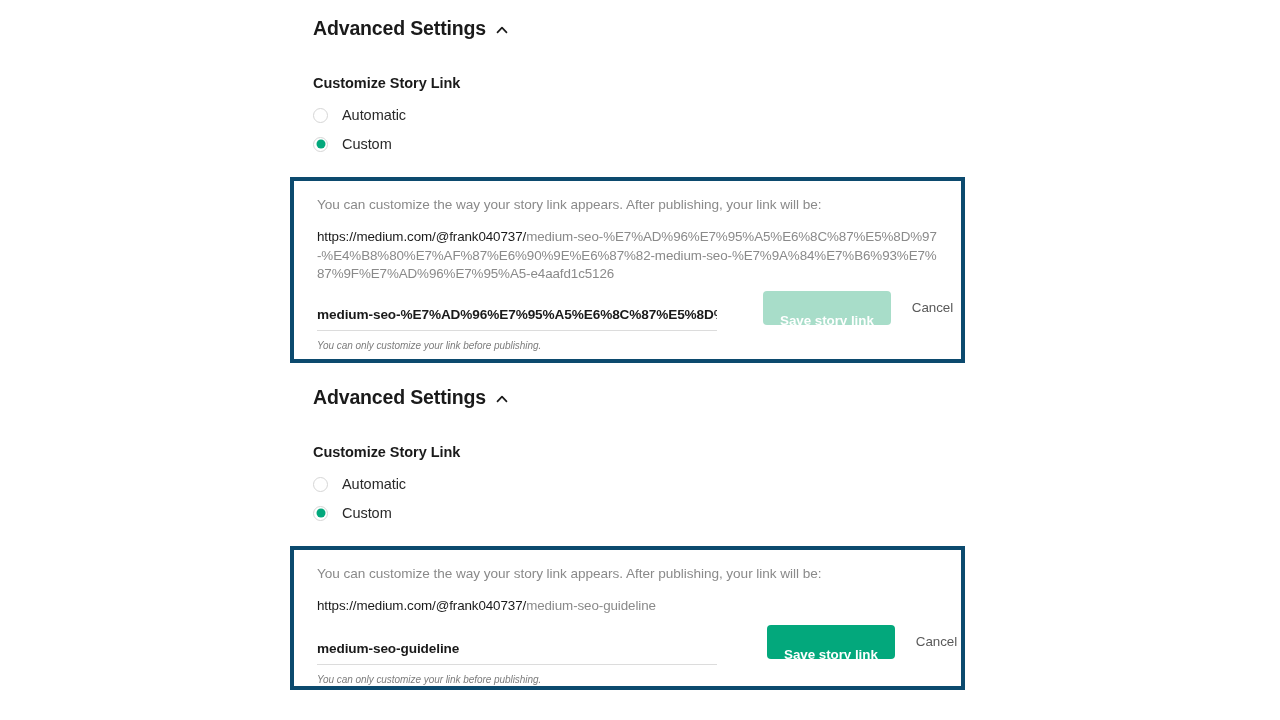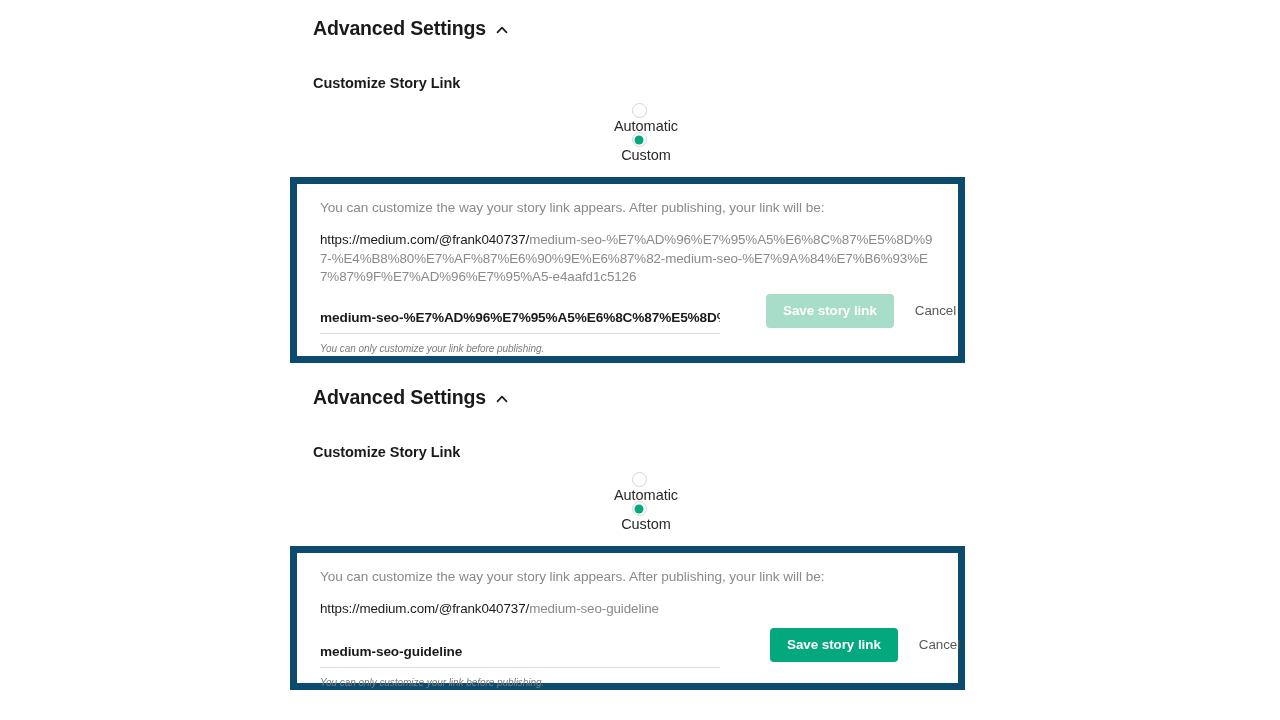--- a/index.html
+++ b/index.html
@@ -68,21 +68,20 @@
   .radio-list {
     padding-left: 23px;
     margin-top: 12px;
   }
   .radio-row {
     display: flex;
     align-items: center;
     height: 24px;
     margin-bottom: 5px;
     cursor: pointer;
-    flex-direction: column;
   }
   .radio-mark {
     width: 15px;
     height: 15px;
     border-radius: 50%;
     border: 1.5px solid #d6d6d6;
     background: #ffffff;
     flex: 0 0 auto;
     position: relative;
   }
@@ -102,21 +101,21 @@
   }
   .radio-label {
     margin-left: 14px;
     font-size: 14.5px;
     color: #292929;
     letter-spacing: -0.05px;
   }
 
   
   .hl-box {
-    border: 7px solid #0c4a6e;
+    border: 4px solid #0c4a6e;
     background: #ffffff;
     width: 675px;
     padding: 14px 22px 14px 14px;
   }
   #section-1 .hl-box { margin-top: 21px; height: 186px; }
   #section-2 .hl-box { margin-top: 21px; height: 144px; }
 
   .desc-line {
     font-size: 13.6px;
     color: #8a8a8a;
@@ -181,21 +180,21 @@
   #section-2 .btn-area { left: 459px; top: -14px; }
 
   .save-btn {
     border: none;
     border-radius: 4px;
     color: #ffffff;
     font-family: "Liberation Sans", sans-serif;
     font-size: 13.4px;
     font-weight: bold;
     letter-spacing: -0.05px;
-    padding: 0 17px;
+    padding: 13px 17px;
     height: 34px;
     line-height: 34px;
     white-space: nowrap;
   }
   .save-btn.disabled {
     background: #a8ddc9;
     color: #ffffff;
     cursor: default;
   }
   .save-btn.active {

